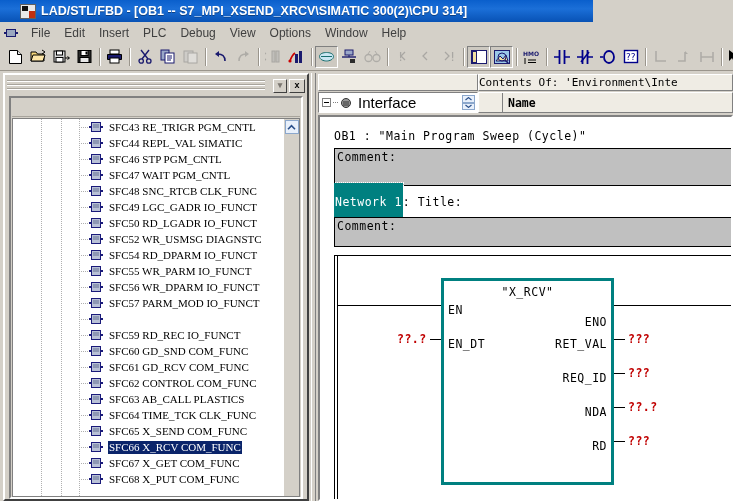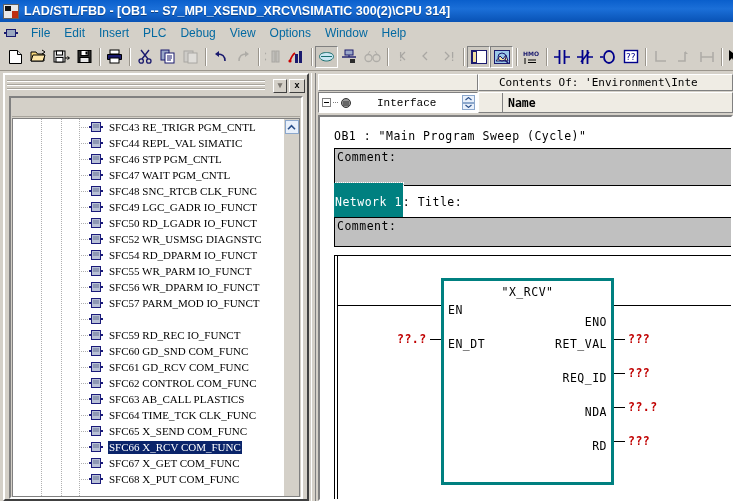--- a/index.html
+++ b/index.html
@@ -20,25 +20,25 @@
     width: 733px;
     height: 501px;
     background: #d4d0c8;
     overflow: hidden;
   }
 
   
   .titlebar {
     position: absolute;
     left: 0; top: 0;
-    width: 733px; height: 22px;
+    width: 593px; height: 22px;
     background: linear-gradient(to bottom, #0a5fcc 0%, #1b6fd8 40%, #0852b5 100%);
     display: flex;
     align-items: center;
-    padding-left: 3px;
+    padding-left: 20px;
     box-sizing: border-box;
   }
   .title-icon {
     width: 16px; height: 15px;
     margin-right: 5px;
     background: #e8e8e8;
     border: 1px solid #606060;
     box-sizing: border-box;
     position: relative;
     overflow: hidden;
@@ -93,21 +93,21 @@
   }
   .menu-doc-icon .plug {
     position: absolute;
     left: 0px; top: 6px;
     width: 14px; height: 2px;
     background: #1a1a6e;
   }
   .menu-item {
     padding: 2px 7px;
     font-size: 12px;
-    color: #0369a1;
+    color: #404040;
     white-space: nowrap;
     cursor: default;
   }
 
   
   .toolbar {
     position: absolute;
     left: 0; top: 43px;
     width: 733px; height: 28px;
     background: #d4d0c8;
@@ -346,21 +346,21 @@
     box-sizing: border-box;
   }
   .contents-right {
     flex: 1; height: 17px;
     background: #efece4;
     border: 1px solid;
     border-color: #ffffff #808080 #808080 #ffffff;
     box-sizing: border-box;
     display: flex;
     align-items: center;
-    padding-left: 20px;
+    padding-left: 0;
     overflow: hidden;
   }
   .contents-right span {
     font-family: "DejaVu Sans Mono", monospace;
     font-size: 11px;
     color: #000;
     white-space: nowrap;
   }
 
   .iface-bar {
@@ -418,24 +418,23 @@
     border-radius: 50%;
     box-sizing: border-box;
   }
   .iface-icon .inner {
     position: absolute;
     left: 4px; top: 4px;
     width: 6px; height: 5px;
     background: #666;
   }
   .iface-label {
-    font-family: Liberation Mono, monospace;
-    font-size: 11px;
+    font-family: Liberation Sans, sans-serif;
+    font-size: 15px;
     color: #000;
-    margin-left: 19px;
   }
   .spinner {
     position: absolute;
     right: 2px; top: 2px;
     width: 13px; height: 15px;
     display: flex;
     flex-direction: column;
   }
   .spinner div {
     flex: 1;

